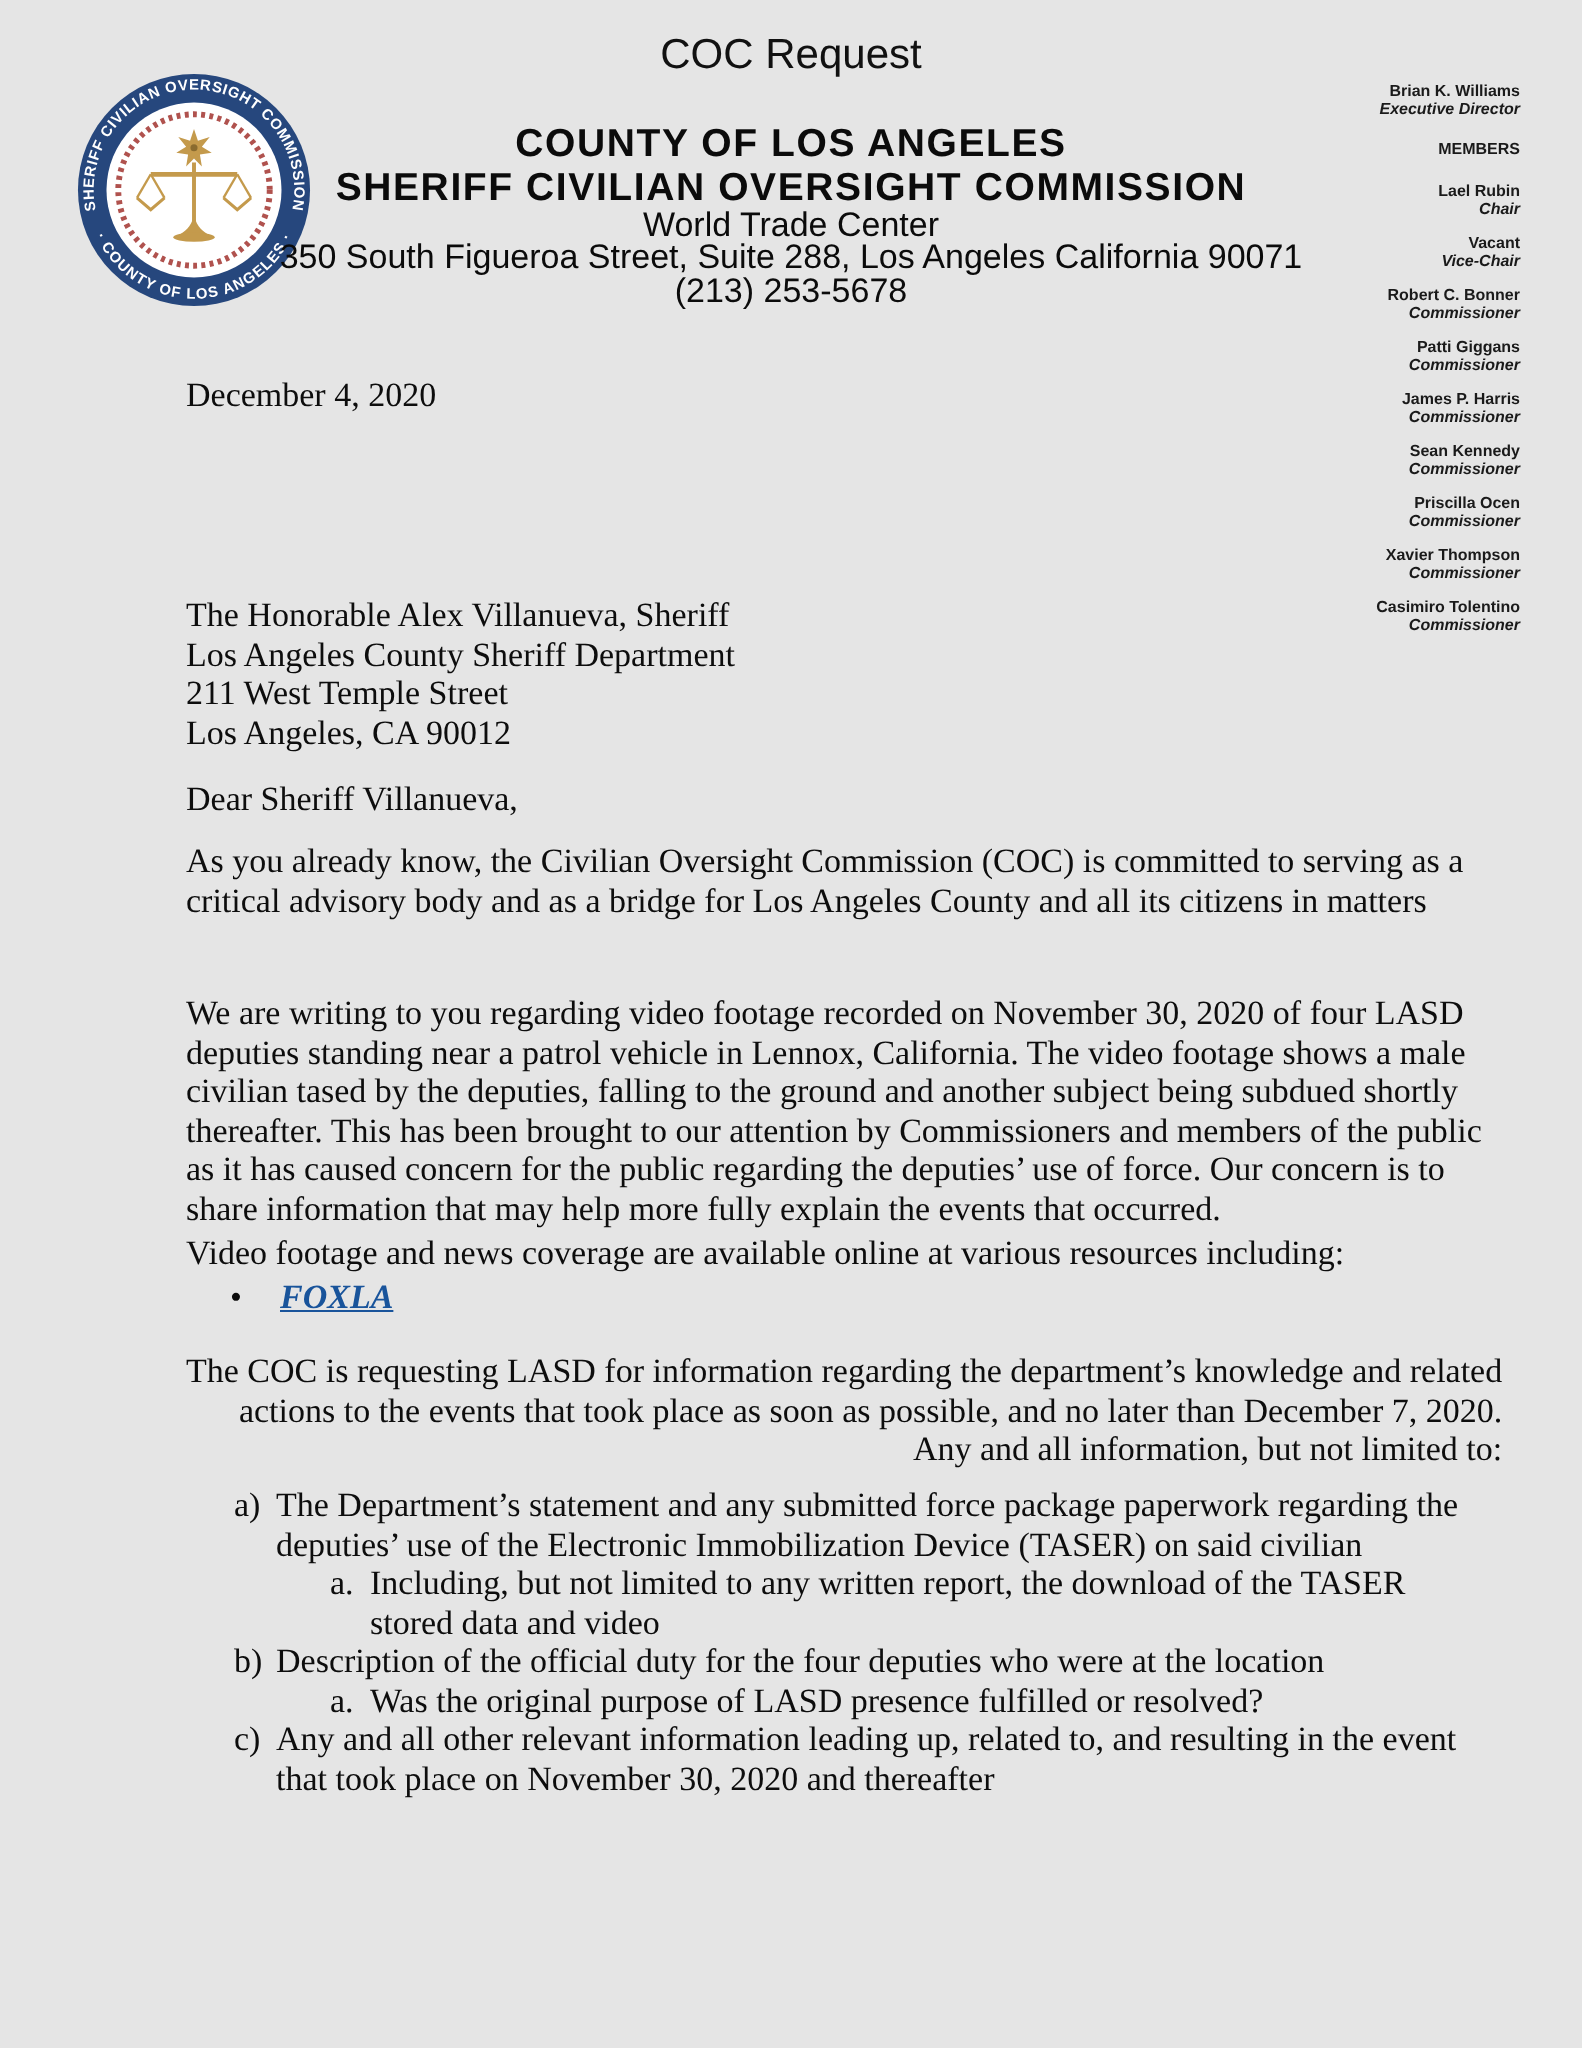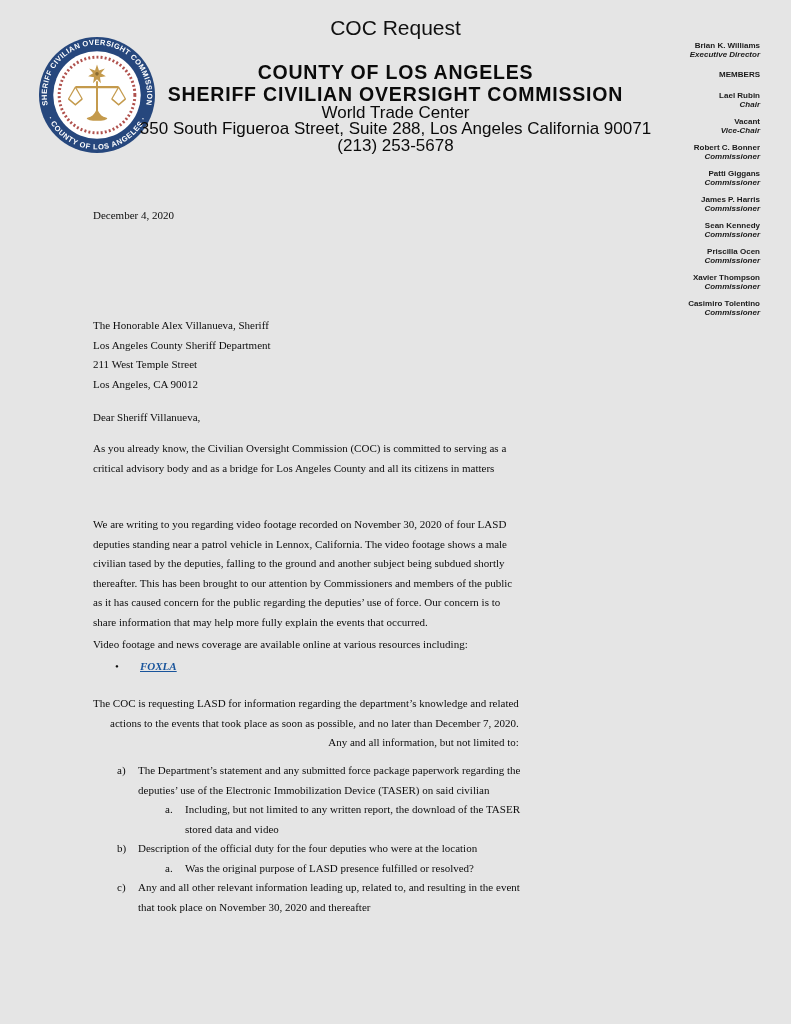--- a/index.html
+++ b/index.html
@@ -17,21 +17,21 @@
   .lh-org { font-size:19.5px; font-weight:bold; letter-spacing:0.8px; line-height:22px; }
   .lh-sub { font-size:17px; line-height:16.3px; }
 
   .sidebar { position:absolute; top:41px; right:31px; width:150px; text-align:right;
     font-family:"Liberation Sans", sans-serif; font-size:8px; color:#1a1a1a; }
   .sb-entry { margin-bottom:8px; }
   .sb-name { font-weight:bold; line-height:9px; }
   .sb-title { font-weight:bold; font-style:italic; line-height:9px; }
   .sb-heading { font-weight:bold; line-height:9px; margin:11px 0 12px 0; }
 
-  .body-block { position:absolute; left:93px; font-size:11px; line-height:19.5px; color:#0d0d0d;margin-top:18px; }
+  .body-block { position:absolute; left:93px; font-size:17px; line-height:19.5px; color:#0d0d0d; }
   .bline { white-space:nowrap; }
 
   .blk-date { top:188px; }
   .blk-recipient { top:298px; }
   .blk-salutation { top:390px; }
   .blk-para1 { top:421px; }
   .blk-para2 { top:497px; }
   .blk-resources { top:617px; }
   .blk-bullet { top:639px; left:115px; display:flex; }
   .blk-bullet .bmk { width:25px; flex:none; }

